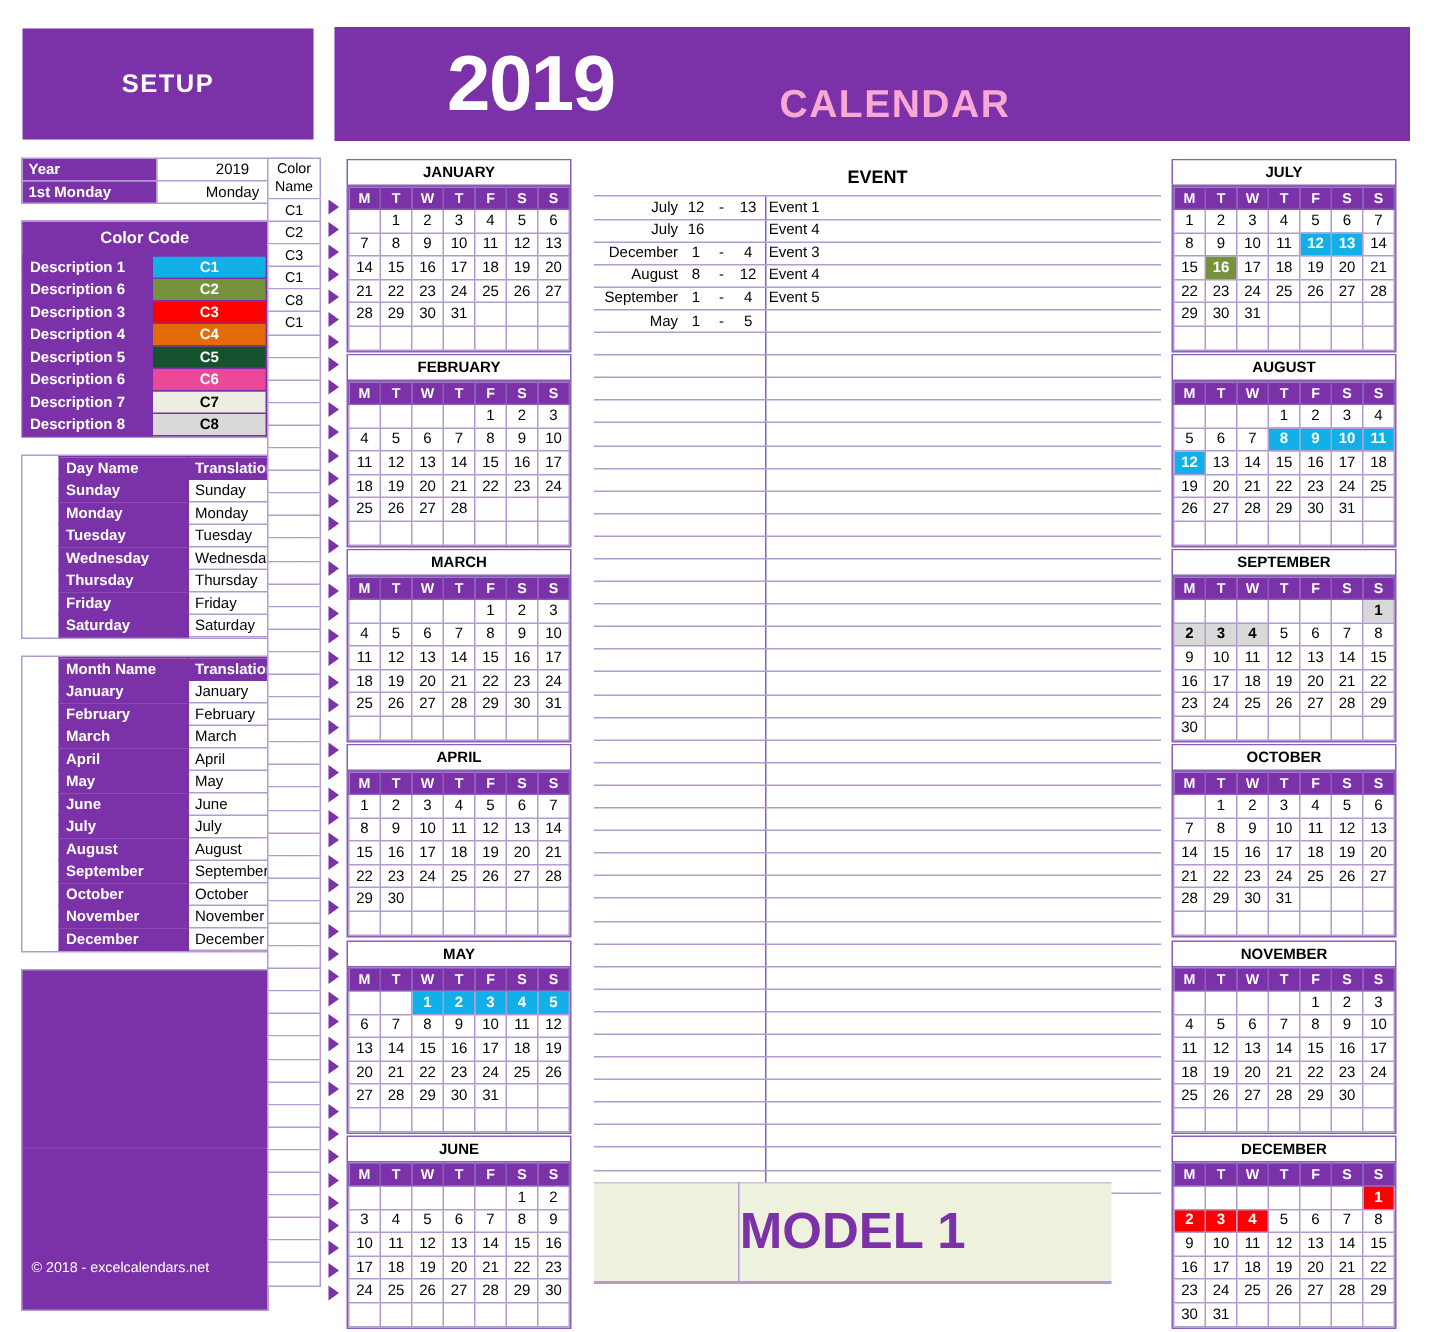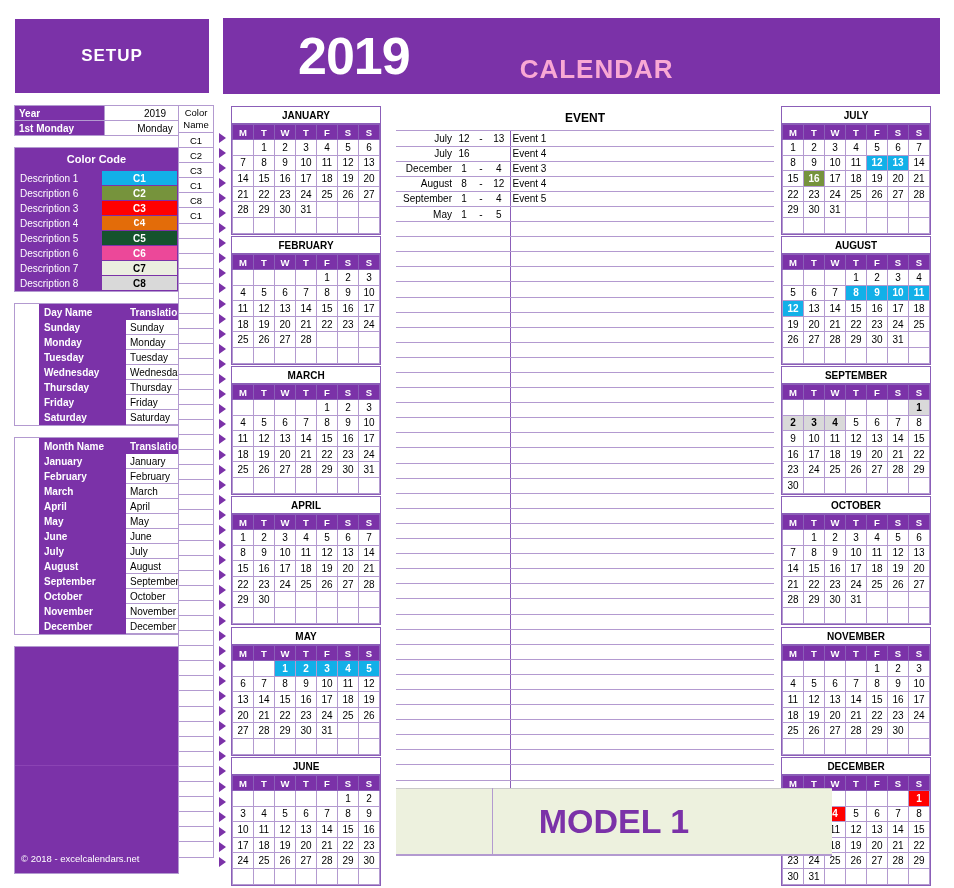--- a/index.html
+++ b/index.html
@@ -32,33 +32,33 @@
   .sidebar { position: absolute; left: 14px; top: 105px; width: 165px; }
   .kv-table { width: 192px; border-collapse: collapse; }
   .kv-table td { height: 15px; font-size: 10px; padding: 0 4px; border: 1px solid #B39AD0; }
   .kv-label { background: #7B32A8; color: #fff; font-weight: bold; width: 90px; }
   .kv-value { background: #fff; color: #000; text-align: center; }
 
   .cc-block { margin-top: 11px; width: 165px; border: 1px solid #B39AD0; background: #7B32A8; }
   .cc-title { text-align: center; color: #fff; font-weight: bold; font-size: 11px; padding: 5px 0 5px; }
   .cc-table { width: 100%; border-collapse: collapse; }
   .cc-table td { height: 15px; font-size: 10px; padding: 0 4px; border: 1px solid #7B32A8; }
-  .cc-desc { color: #fff; font-weight: normal; background: #7B32A8; width: 86px; }
+  .cc-desc { color: #fff; font-weight: bold; background: #7B32A8; width: 86px; }
   .cc-code { text-align: center; font-weight: bold; font-size: 10px; }
 
   .tbl-block { margin-top: 11px; width: 165px; border: 1px solid #B39AD0; }
   .tr-table { width: 100%; border-collapse: collapse; margin-left: 24px; }
   .tr-table td { height: 15px; font-size: 10px; padding: 0 4px; }
   .tr-head td { background: #7B32A8; color: #fff; font-weight: bold; border: 1px solid #7B32A8; }
   .tr-name { background: #7B32A8; color: #fff; font-weight: bold; border: 1px solid #7B32A8; width: 86px; }
   .tr-val { background: #fff; color: #000; border: 1px solid #B39AD0; }
 
   .purple-fill { margin-top: 11px; width: 165px; height: 228px; background: #7B32A8; position: relative; border: 1px solid #B39AD0; }
   .purple-fill .divider { position: absolute; left: 0; top: 118px; width: 100%; height: 1px; background: #8B44B4; }
-  .copyright { position: absolute; left: 6px; bottom: 9px; color: #fff; font-size: 9.5px; }
+  .copyright { position: absolute; left: 6px; bottom: 22px; color: #fff; font-size: 9.5px; }
 
   
   .cc-col { position: absolute; left: 178px; top: 105px; width: 36px; }
   .cc-col-head { border: 1px solid #B39AD0; background:#fff; text-align: center; font-size: 9.5px; line-height: 12px; padding: 1px 0; color:#000;}
   .cc-cell { border: 1px solid #B39AD0; border-top: none; height: 15.1px; text-align: center; font-size: 9.5px; line-height: 15.1px; background: #fff; color:#000; }
 
   .arrow-col { position: absolute; left: 214px; top: 130px; width: 16px; }
   .arrow { height: 15.1px; display: flex; align-items: center; justify-content: center; }
   .arrow i { display: block; width: 0; height: 0; border-left: 7px solid #7B32A8; border-top: 5px solid transparent; border-bottom: 5px solid transparent; }
 
@@ -88,21 +88,21 @@
   .ev-table td { height: 15.1px; font-size: 10px; color: #000; border-bottom: 1px solid #B39AD0; padding: 0 2px; }
   .ev-month { width: 58px; text-align: right; }
   .ev-d1 { width: 20px; text-align: center; }
   .ev-dash { width: 14px; text-align: center; }
   .ev-d2 { width: 22px; text-align: center; border-right: 1px solid #8B5EB8; }
   .ev-name { padding-left: 4px; }
   .ev-blank td { border-bottom: 1px solid #B39AD0; }
 
   
   .model-box {
-    position: absolute; left: 396px; top: 788px; width: 436px; height: 68px;
+    position: absolute; left: 396px; top: 788px; width: 345px; height: 68px;
     background: #EDF1DE; border-top: 1px solid #C9C9C9; border-bottom: 2px solid #B39AD0;
     display: flex; align-items: center; justify-content: center;
   }
   .model-box span { color: #7B32A8; font-size: 34px; font-weight: bold; }
   .model-divider { position: absolute; left: 492px; top: 788px; width: 1px; height: 68px; background: #B39AD0; }
 </style>
 </head>
 <body>
 
 <div class="page">
@@ -142,21 +142,21 @@
             <tr>
               <td class="cc-desc">Description 6</td>
               <td class="cc-code" style="background: rgb(118, 147, 60); color: rgb(255, 255, 255);">C2</td>
             </tr>
             <tr>
               <td class="cc-desc">Description 3</td>
               <td class="cc-code" style="background: rgb(255, 0, 0); color: rgb(255, 255, 255);">C3</td>
             </tr>
             <tr>
               <td class="cc-desc">Description 4</td>
-              <td class="cc-code" style="background: rgb(227, 108, 9); color: rgb(255, 255, 255); font-family: Liberation Mono, monospace;">C4</td>
+              <td class="cc-code" style="background: rgb(227, 108, 9); color: rgb(255, 255, 255);">C4</td>
             </tr>
             <tr>
               <td class="cc-desc">Description 5</td>
               <td class="cc-code" style="background: #14532d; color: rgb(255, 255, 255);">C5</td>
             </tr>
             <tr>
               <td class="cc-desc">Description 6</td>
               <td class="cc-code" style="background: #ec4899; color: rgb(255, 255, 255);">C6</td>
             </tr>
             <tr>

